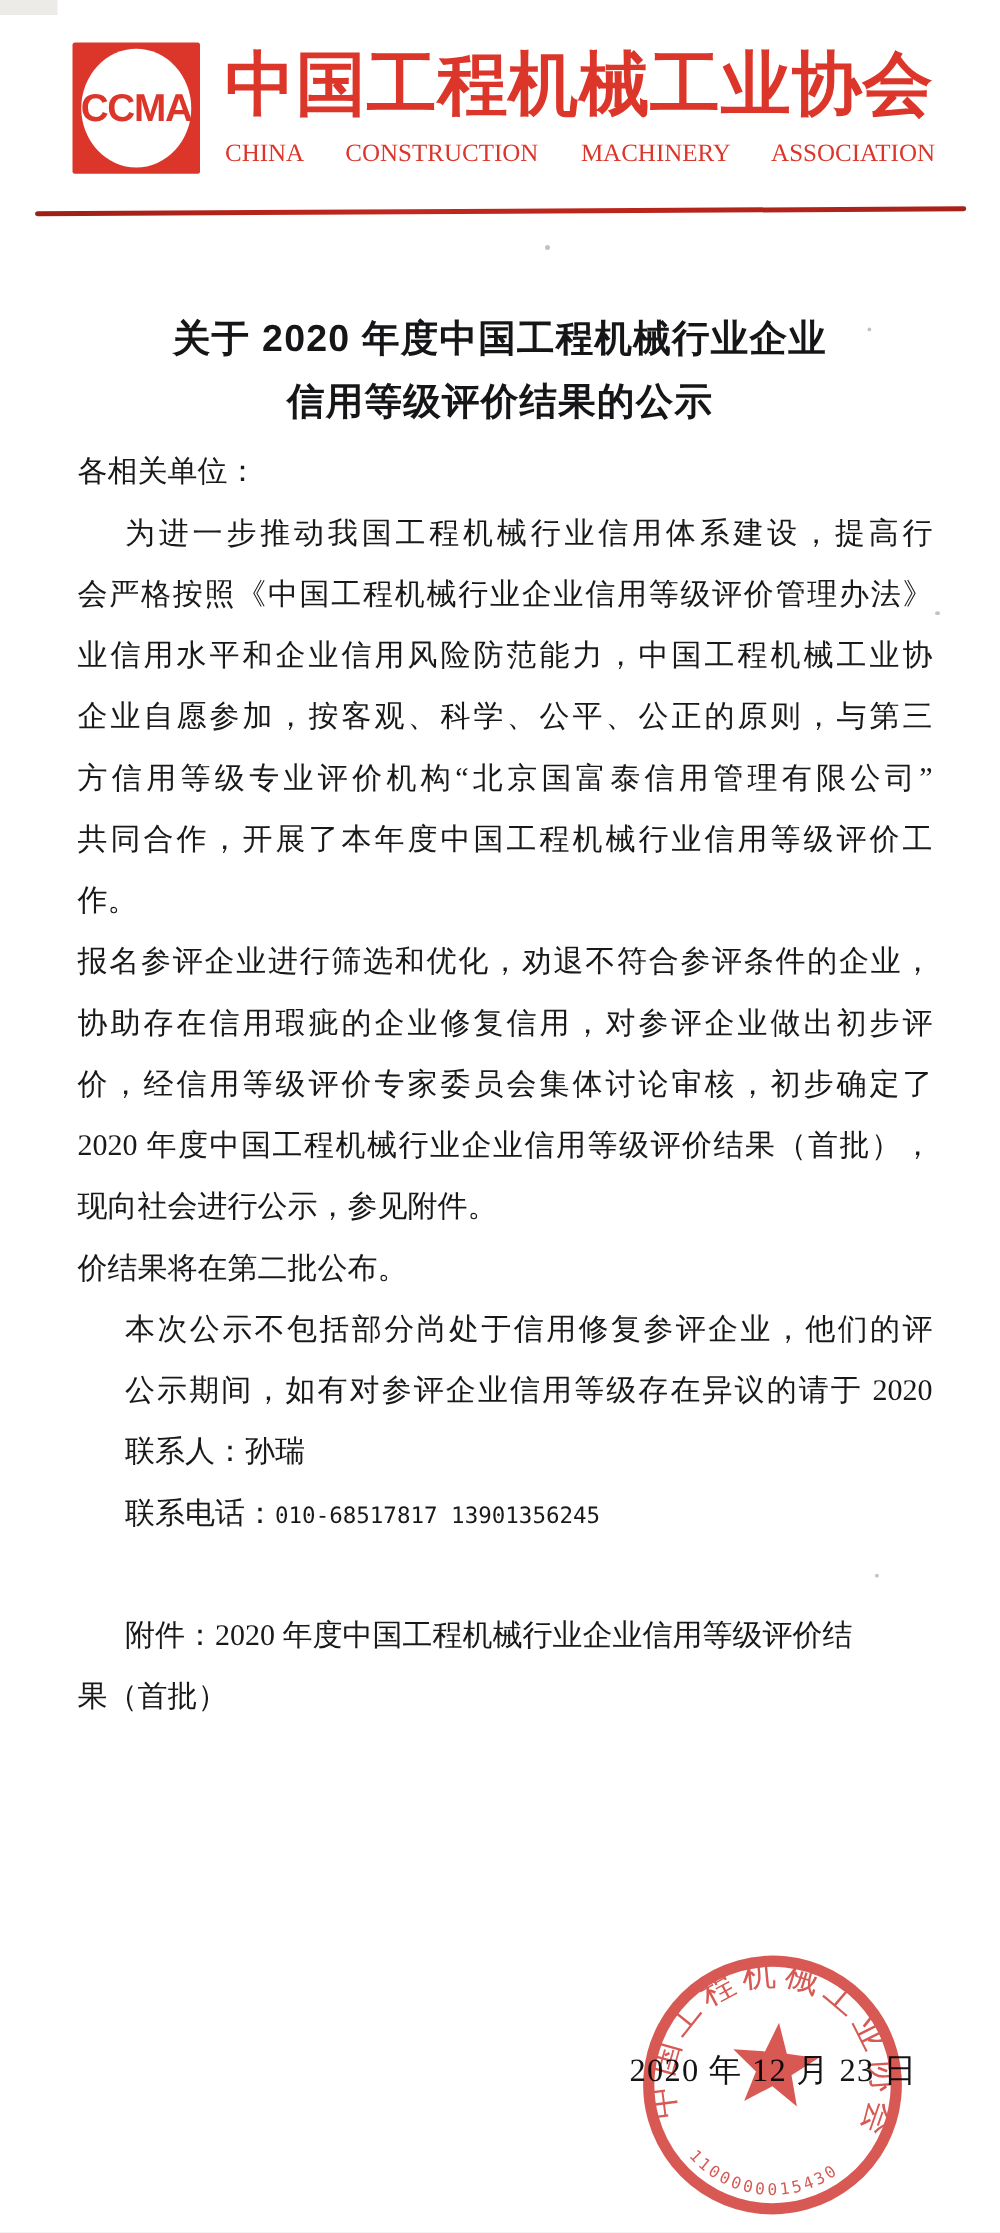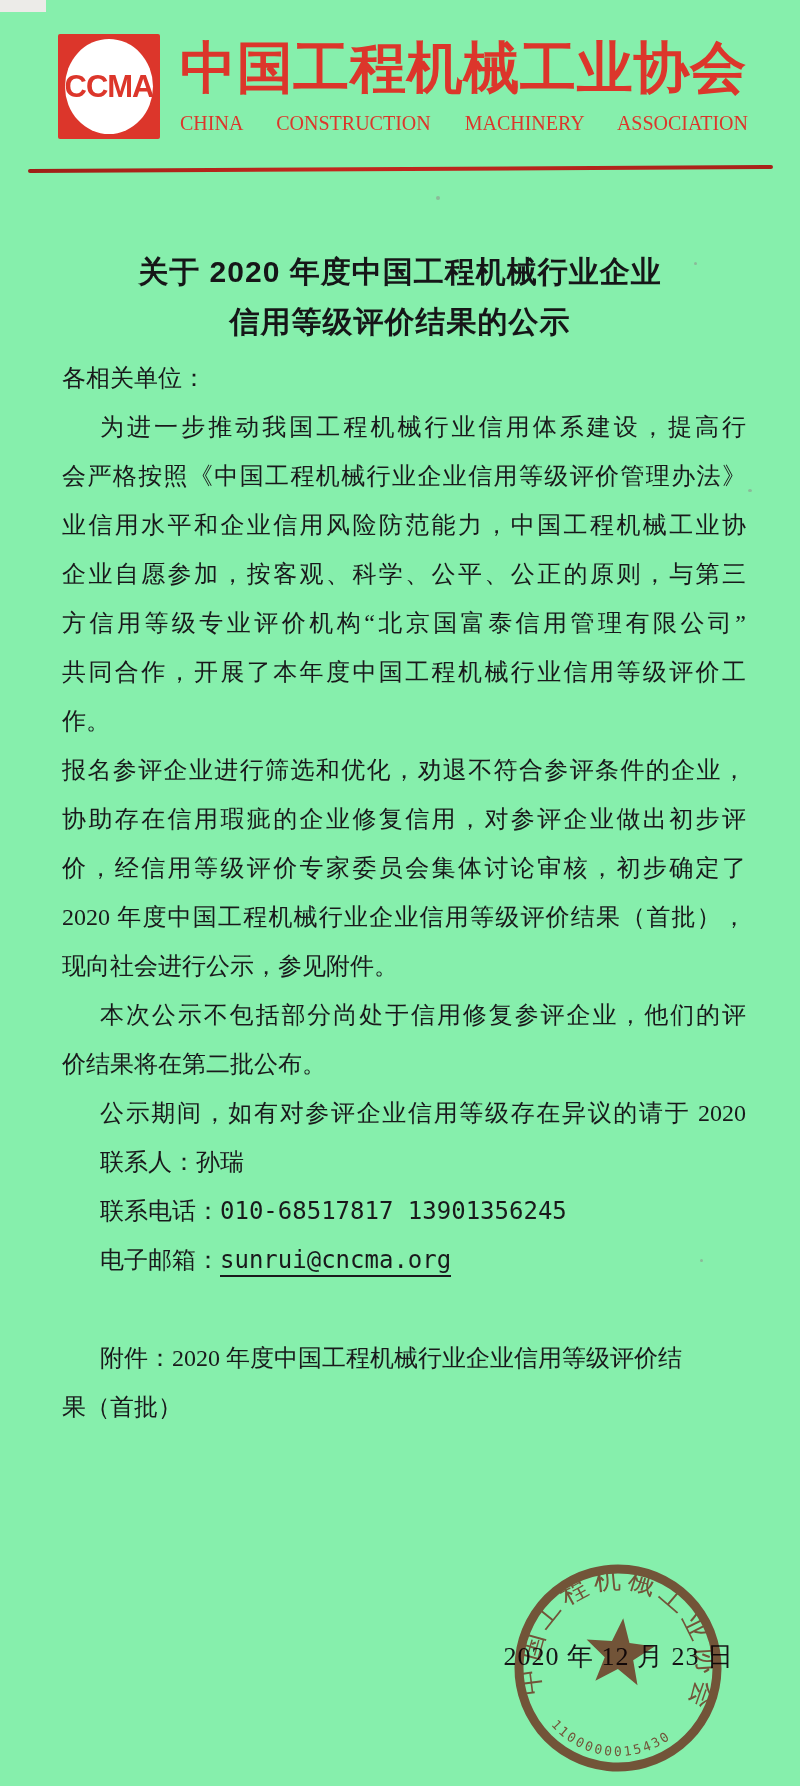--- a/index.html
+++ b/index.html
@@ -1,19 +1,19 @@
 <!DOCTYPE html>
 <html><head>
 <meta charset="utf-8">
 <style>
   * { margin:0; padding:0; box-sizing:border-box; }
   html,body { background:#e9e9e9; }
   .page {
     position:relative; width:800px; height:1786px; margin:0 auto;
-    background:#86efac;
+    background:#ffffff;
     font-family:"Liberation Serif", serif;
     color:#1c1c1e; overflow:hidden;
   }
   .corner-shade { position:absolute; left:0; top:0; width:46px; height:12px; background:#ecebe8; }
 
   
   .logo {
     position:absolute; left:58px; top:34px; width:102px; height:105px;
     background:#dc362b; border-radius:2px;
   }
@@ -52,21 +52,21 @@
   .doc-title .t-line { height:50px; line-height:50px; letter-spacing:1px; }
 
   
   .body-block {
     position:absolute; left:62px; top:354px; width:684px;
     font-size:24px; color:#19191b;
   }
   .line { height:49px; line-height:49px; white-space:nowrap; overflow:visible; }
   .line.fit { white-space:normal; text-align:justify; text-align-last:justify; text-justify:inter-character; }
   .line.indent { padding-left:38px; }
-  .latin { font-family:"DejaVu Sans Mono", monospace; font-size:24px; letter-spacing:0; }
+  .latin { font-family:"DejaVu Sans Mono", monospace; font-size:18px; letter-spacing:0; }
   .email-underline { border-bottom:2px solid #1a1a1c; padding-bottom:1px; }
 
   
   .doc-date {
     position:absolute; right:66px; top:1640px; height:34px; line-height:34px;
     font-size:26px; color:#151517; letter-spacing:1px;
   }
   .seal {
     position:absolute; left:500px; top:1556px; width:236px; height:226px;
     mix-blend-mode:multiply; opacity:0.92;
@@ -109,33 +109,30 @@
         <div class="line fit">业信用水平和企业信用风险防范能力，中国工程机械工业协</div>
         <div class="line fit">企业自愿参加，按客观、科学、公平、公正的原则，与第三</div>
         <div class="line fit">方信用等级专业评价机构“北京国富泰信用管理有限公司”</div>
         <div class="line fit">共同合作，开展了本年度中国工程机械行业信用等级评价工</div>
         <div class="line">作。</div>
         <div class="line fit">报名参评企业进行筛选和优化，劝退不符合参评条件的企业，</div>
         <div class="line fit">协助存在信用瑕疵的企业修复信用，对参评企业做出初步评</div>
         <div class="line fit">价，经信用等级评价专家委员会集体讨论审核，初步确定了</div>
         <div class="line fit">2020 年度中国工程机械行业企业信用等级评价结果（首批），</div>
         <div class="line">现向社会进行公示，参见附件。</div>
+        <div class="line">价结果将在第二批公布。</div>
         <div class="line indent fit">本次公示不包括部分尚处于信用修复参评企业，他们的评</div>
-        <div class="line">价结果将在第二批公布。</div>
         <div class="line indent fit">公示期间，如有对参评企业信用等级存在异议的请于 2020</div>
       </div>
 
     <div class="line indent">
       <span>联系人：孙瑞</span>
     </div>
     <div class="line indent">
       <span>联系电话：</span><span class="latin">010-68517817 13901356245</span>
-    </div>
-    <div class="line indent">
-      <span>电子邮箱：</span><span class="latin email-underline">sunrui@cncma.org</span>
     </div>
 
     <div class="line"></div>
 
     <div class="line indent">附件：2020 年度中国工程机械行业企业信用等级评价结</div>
     <div class="line">果（首批）</div>
   </div>
 
   <div class="doc-date">2020 年 12 月 23 日</div>
 

